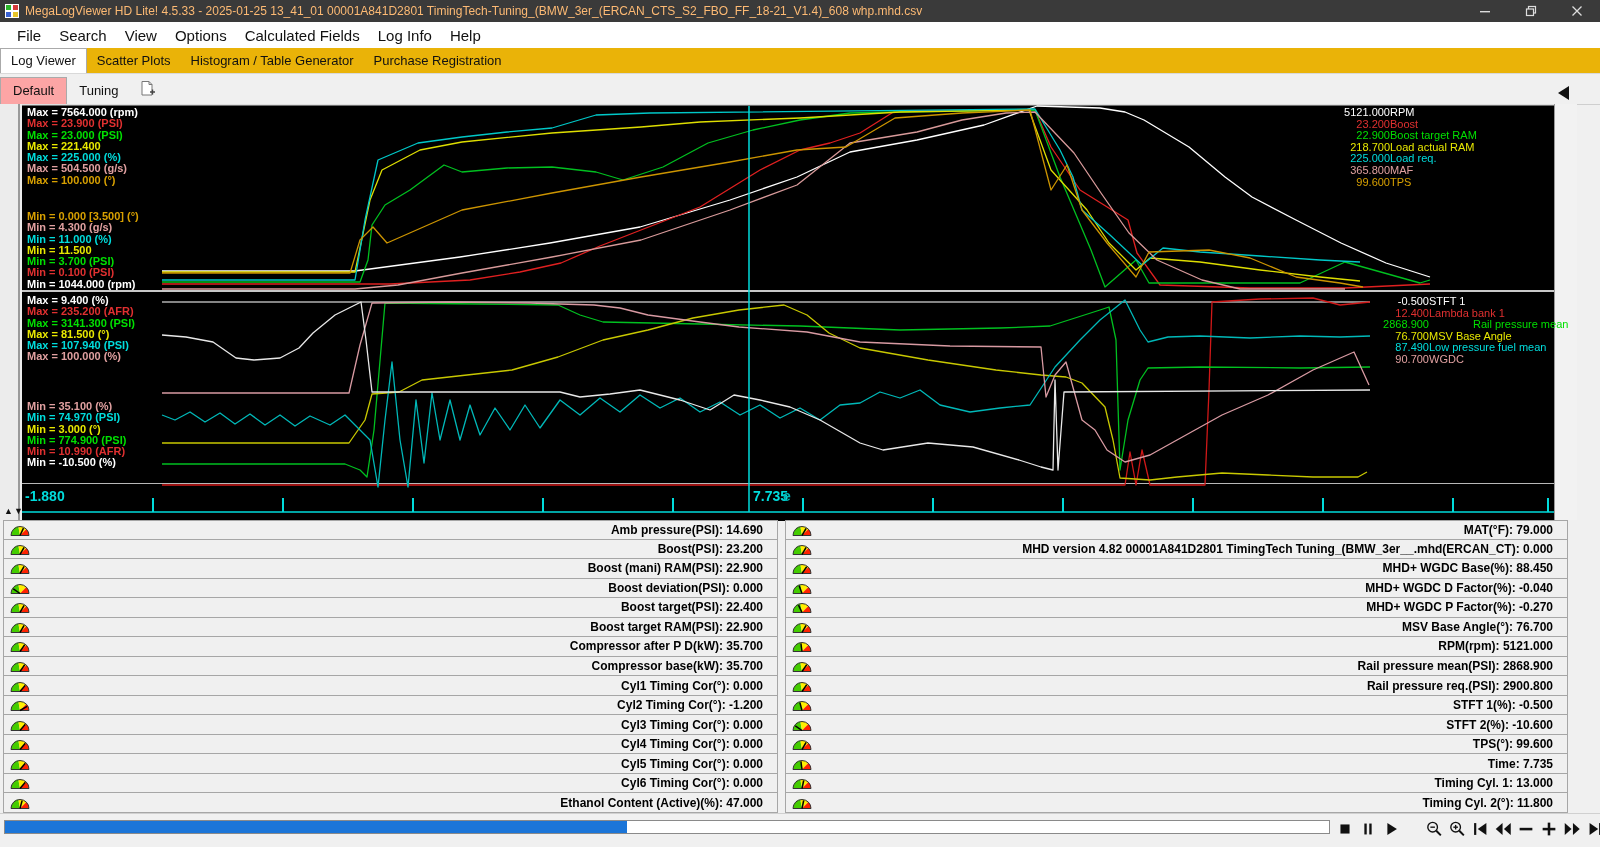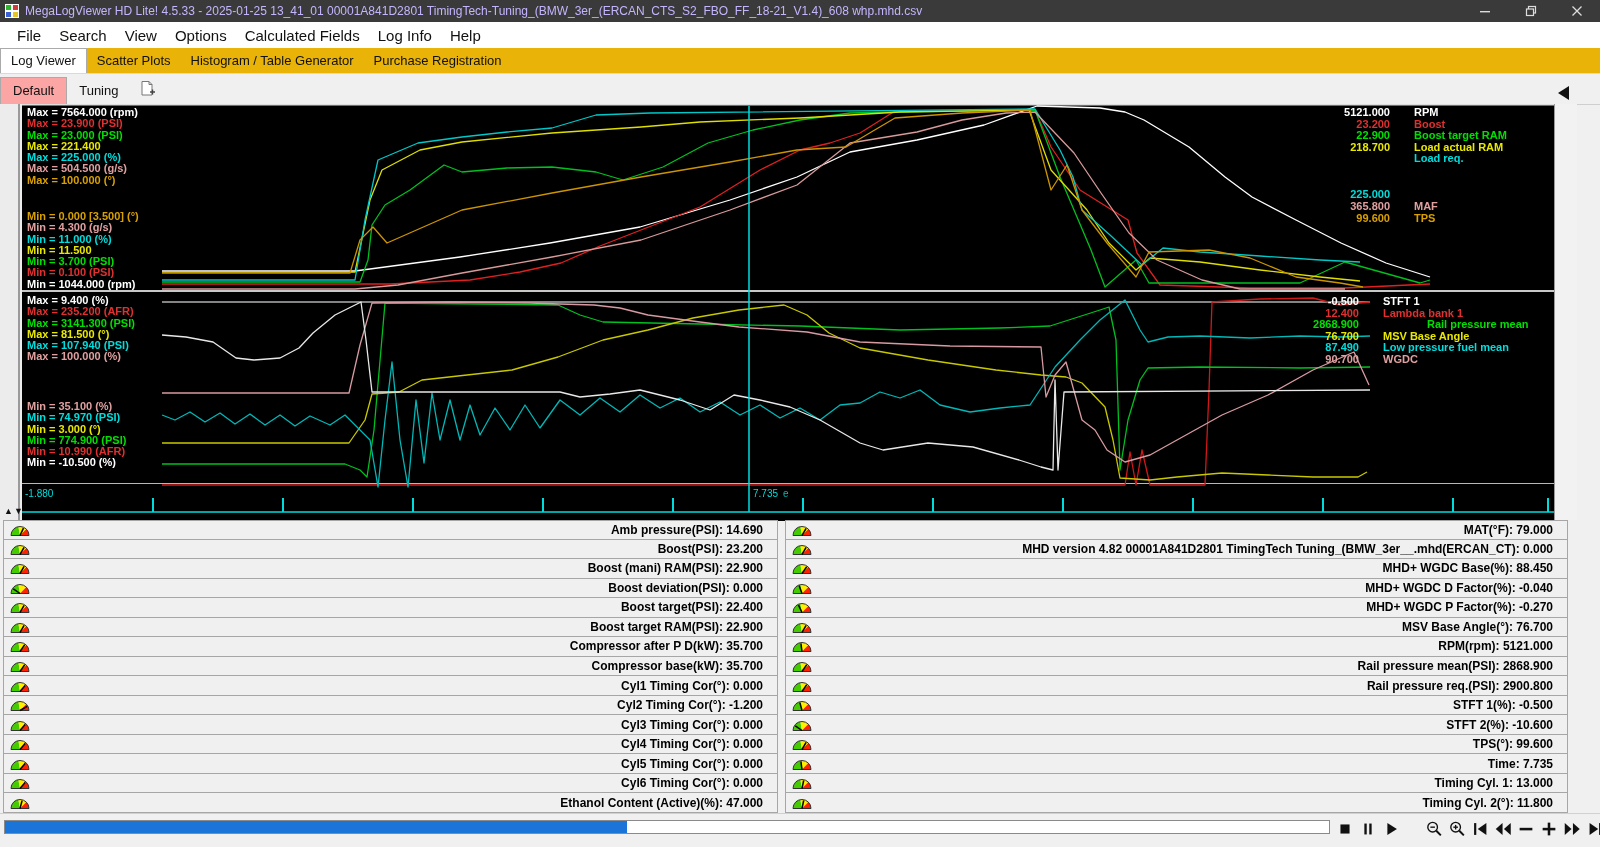--- a/index.html
+++ b/index.html
@@ -1,20 +1,20 @@
 <!DOCTYPE html>
 <html><head>
 <meta charset="utf-8">
 <style>
   html,body{margin:0;padding:0;}
   body{width:1600px;height:847px;overflow:hidden;position:relative;
        font-family:"Liberation Sans",sans-serif;background:#f0f0f0;}
   
   .titlebar{position:absolute;left:0;top:0;width:1600px;height:22px;background:#3a3a3a;
-            display:flex;align-items:center;color:#c4b5fd;font-size:12px;}
+            display:flex;align-items:center;color:#fdba74;font-size:12px;}
   .titlebar .appicon{margin:0 6px 0 5px;display:flex;}
   .titlebar .title{flex:1;white-space:nowrap;overflow:hidden;}
   .winbtns{display:flex;height:22px;}
   .winbtn{width:46px;height:22px;display:flex;align-items:center;justify-content:center;color:#ddd;}
   .menubar{position:absolute;left:0;top:22px;width:1600px;height:26px;background:#ffffff;
            display:flex;align-items:center;padding-left:8px;font-size:15px;color:#111;}
   .menu-item{padding:0 9px;white-space:nowrap;}
   .maintabs{position:absolute;left:0;top:48px;width:1600px;height:25px;background:#eab308;
             display:flex;align-items:flex-end;font-size:13px;border-bottom:1px solid #d9d9d9;}
   .mtab{padding:4px 10px 5px 10px;color:#111;white-space:nowrap;}
@@ -29,25 +29,25 @@
   .chart-gutter .vline{position:absolute;left:18px;top:0;width:2px;height:416px;background:#9a9a9a;}
   .chart-area{position:absolute;left:22px;top:104px;width:1532px;height:416px;background:#000;
               border-top:1px solid #e0e0e0;}
   #chart-svg{position:absolute;left:22px;top:104px;}
   .right-strip{position:absolute;left:1554px;top:104px;width:22px;height:416px;background:#f2f2f2;
                border-left:1px solid #9a9a9a;}
   .collapse-arrow{position:absolute;left:1558px;top:86px;width:0;height:0;
                   border-top:7px solid transparent;border-bottom:7px solid transparent;
                   border-right:11px solid #111;}
   .lbl-block{position:absolute;font-size:11px;font-weight:bold;line-height:11.3px;white-space:pre;}
-  .legend-block{position:absolute;font-size:11px;font-weight:bold;line-height:11.6px;}
+  .legend-block{position:absolute;font-size:11px;font-weight:normal;line-height:11.6px;}
   .legend-row{display:flex;}
   .legend-row .v{display:inline-block;text-align:right;}
-  .legend-row .l{margin-left:24px;white-space:nowrap;}
-  .axis-label{position:absolute;color:#00dcdc;font-size:10px;font-weight:normal;}
+  .legend-row .l{margin-left:0;white-space:nowrap;}
+  .axis-label{position:absolute;color:#00dcdc;font-size:14px;font-weight:bold;}
   .scroll-arrows{position:absolute;left:4px;top:506px;color:#111;font-size:9px;letter-spacing:1px;}
   
   .gauge-col{position:absolute;top:520px;height:293px;display:grid;grid-template-rows:repeat(15,1fr);}
   .gauge-col.left{left:3px;width:775px;}
   .gauge-col.right{left:785px;width:783px;}
   .gauge-row{border:1px solid #a6a6a6;margin-top:-1px;background:#f0f0f0;display:flex;
              align-items:center;font-size:12px;font-weight:bold;color:#000;}
   .gauge-row:first-child{margin-top:0;}
   .gauge-row .gicon{margin-left:5px;display:flex;}
   .gauge-row .gtext{flex:1;text-align:right;padding-right:14px;white-space:nowrap;overflow:hidden;}
@@ -178,33 +178,33 @@
       </div>
       <div class="legend-row" style="color: rgb(0, 224, 0);">
         <span class="v" style="width: 100px;">22.900</span>
         <span class="l">Boost target RAM</span>
       </div>
       <div class="legend-row" style="color: rgb(232, 232, 0);">
         <span class="v" style="width: 100px;">218.700</span>
         <span class="l">Load actual RAM</span>
       </div>
       <div class="legend-row" style="color: rgb(0, 221, 221);">
-        <span class="v" style="width: 100px; margin-top: 36px;">225.000</span>
+        <span class="v" style="width: 100px;">225.000</span>
         <span class="l">Load req.</span>
       </div>
       <div class="legend-row" style="color: rgb(224, 160, 160); align-items: center;">
         <span class="v" style="width: 100px;">365.800</span>
         <span class="l">MAF</span>
       </div>
       <div class="legend-row" style="color: rgb(216, 160, 0);">
         <span class="v" style="width: 100px;">99.600</span>
         <span class="l">TPS</span>
       </div>
     </div>
-    <div class="legend-block" style="left: 1214px; top: 296px;">
+    <div class="legend-block" style="left: 1284px; top: 296px;">
       <div class="legend-row" style="color: rgb(255, 255, 255);">
         <span class="v" style="width: 145px;">-0.500</span>
         <span class="l">STFT 1</span>
       </div>
       <div class="legend-row" style="color: rgb(224, 48, 48);">
         <span class="v" style="width: 145px;">12.400</span>
         <span class="l">Lambda bank 1</span>
       </div>
       <div class="legend-row" style="color: rgb(0, 224, 0); gap: 44px;">
         <span class="v" style="width: 145px;">2868.900</span>

